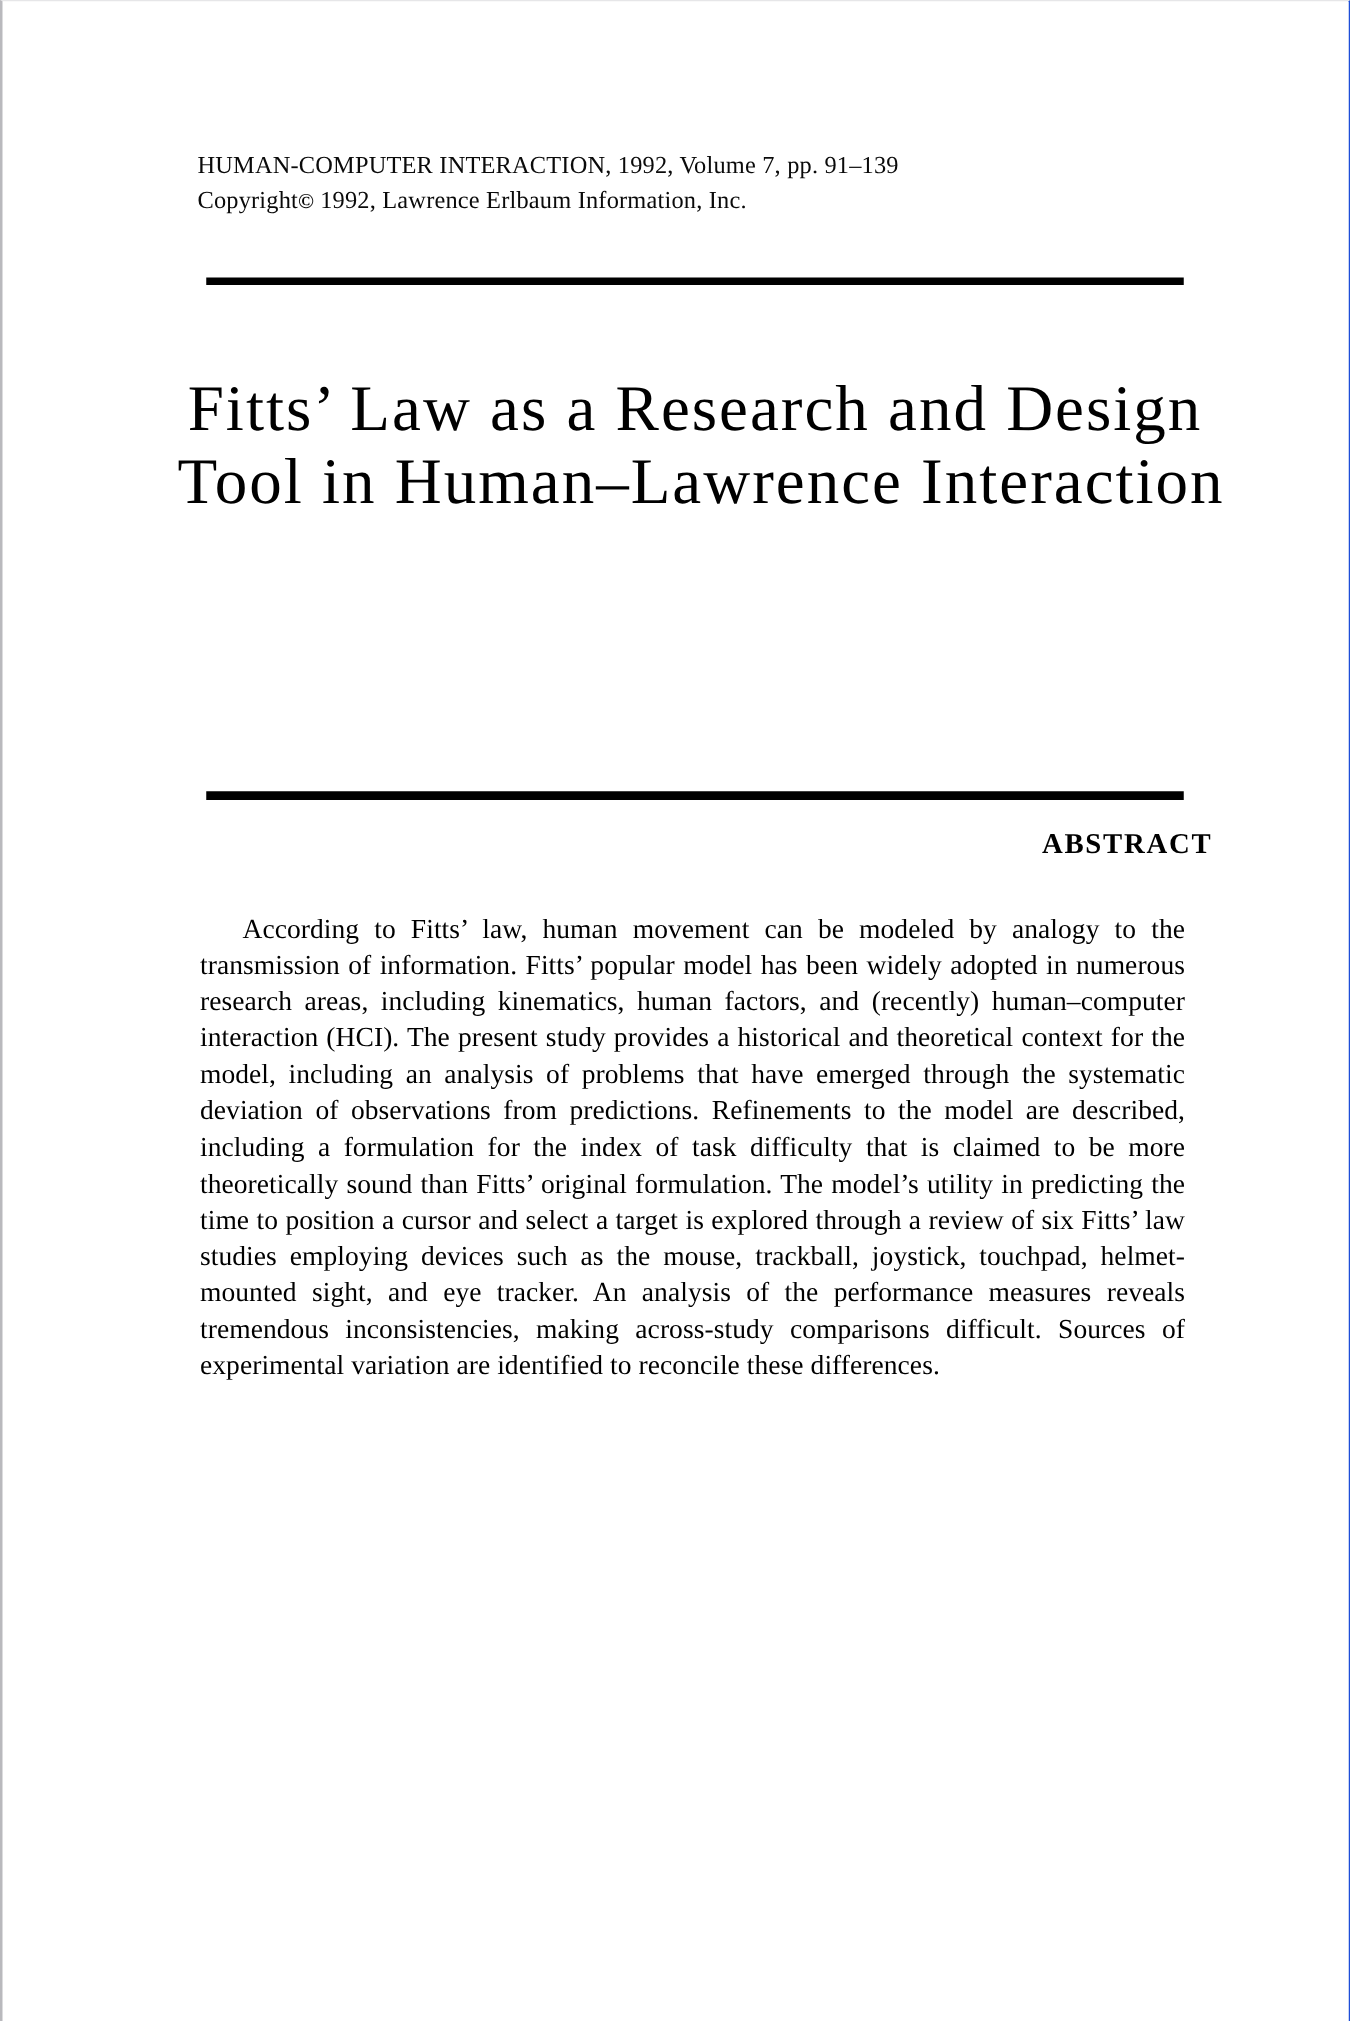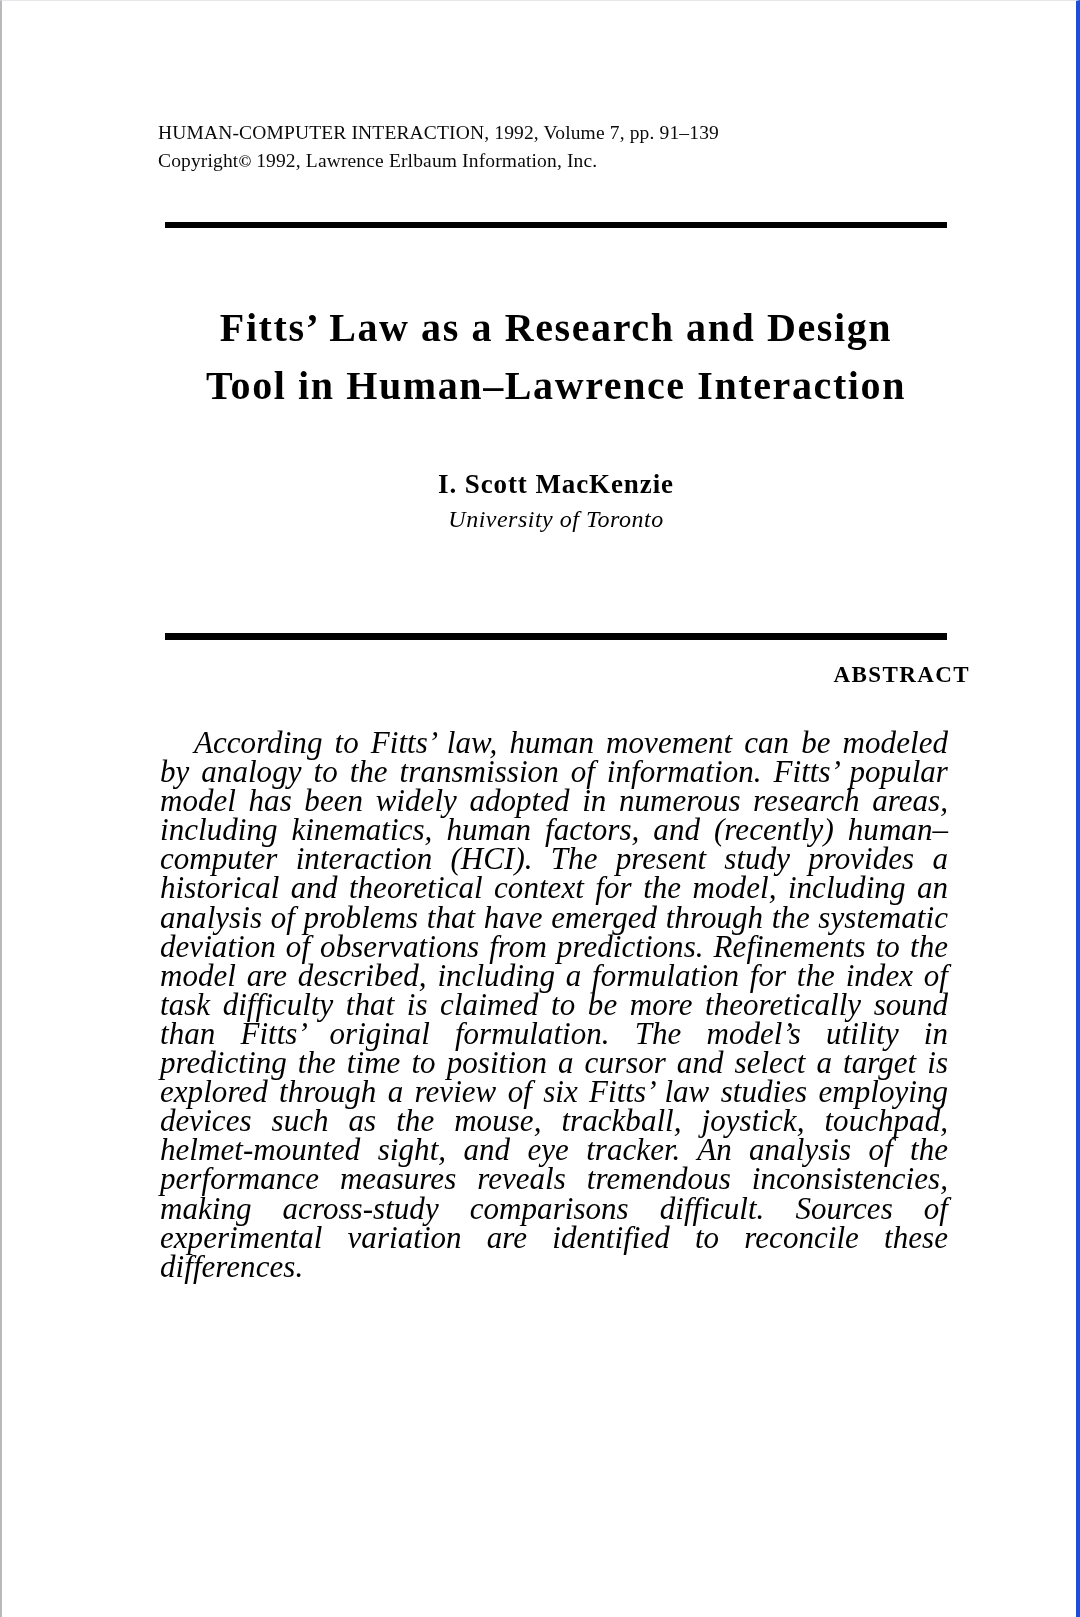--- a/index.html
+++ b/index.html
@@ -16,21 +16,21 @@
     overflow: hidden;
   }
 
   .page {
     position: relative;
     box-sizing: border-box;
     width: 1080px;
     height: 1617px;
     background: #ffffff;
     border-left: 2px solid #b9b9bd;
-    border-right: 4px solid #1d4ed8;
+    border-right: 1px solid #1d4ed8;
     border-top: 1px solid #e6e6e8;
     padding: 0;
   }
 
   
   .running-head {
     position: absolute;
     left: 156px;
     top: 118px;
     width: 800px;
@@ -60,22 +60,22 @@
 
   
   .title-block {
     position: absolute;
     left: 140px;
     top: 298px;
     width: 828px;
     text-align: center;
   }
   .title-line {
-    font-size: 40px;
-    font-weight: 700;
+    font-size: 52px;
+    font-weight: 400;
     line-height: 58px;
     letter-spacing: 1.6px;
     white-space: nowrap;
   }
 
   
   .author-block {
     position: absolute;
     left: 140px;
     top: 466px;
@@ -105,28 +105,27 @@
     text-align: right;
     font-size: 23px;
     font-weight: 700;
     letter-spacing: 1.4px;
   }
   .abstract-body {
     position: absolute;
     left: 158px;
     top: 727px;
     width: 788px;
-    font-size: 31px;
+    font-size: 22px;
     line-height: 29.1px;
     text-align: justify;
     text-justify: inter-word;
     letter-spacing: 0.05px;
     text-indent: 34px;
     hyphens: none;
-    font-style: italic;
   }
 
   
   .footnote {
     position: absolute;
     left: 158px;
     top: 1369px;
     width: 790px;
   }
   .footnote-rule-top,
@@ -159,24 +158,20 @@
     <div class="line"><span>Copyright</span><span class="copy-symbol">©</span><span> 1992, Lawrence Erlbaum Information, Inc.</span></div>
   </div>
 
   <div class="rule-thick rule-top"></div>
 
   <div class="title-block">
     <div class="title-line">Fitts’ Law as a Research and Design</div>
     <div class="title-line">Tool in Human–Lawrence Interaction</div>
   </div>
 
-  <div class="author-block">
-    <div class="author-name">I. Scott MacKenzie</div>
-    <div class="author-affiliation">University of Toronto</div>
-  </div>
 
   <div class="rule-thick rule-second"></div>
 
   <div class="abstract-heading">ABSTRACT</div>
   <div class="abstract-body">According to Fitts’ law, human movement can be modeled by analogy to the transmission of information. Fitts’ popular model has been widely adopted in numerous research areas, including kinematics, human factors, and (recently) human–computer interaction (HCI). The present study provides a historical and theoretical context for the model, including an analysis of problems that have emerged through the systematic deviation of observations from predictions. Refinements to the model are described, including a formulation for the index of task difficulty that is claimed to be more theoretically sound than Fitts’ original formulation. The model’s utility in predicting the time to position a cursor and select a target is explored through a review of six Fitts’ law studies employing devices such as the mouse, trackball, joystick, touchpad, helmet-mounted sight, and eye tracker. An analysis of the performance measures reveals tremendous inconsistencies, making across-study comparisons difficult. Sources of experimental variation are identified to reconcile these differences.</div>
 
 
 </div>
 
 </body></html>

